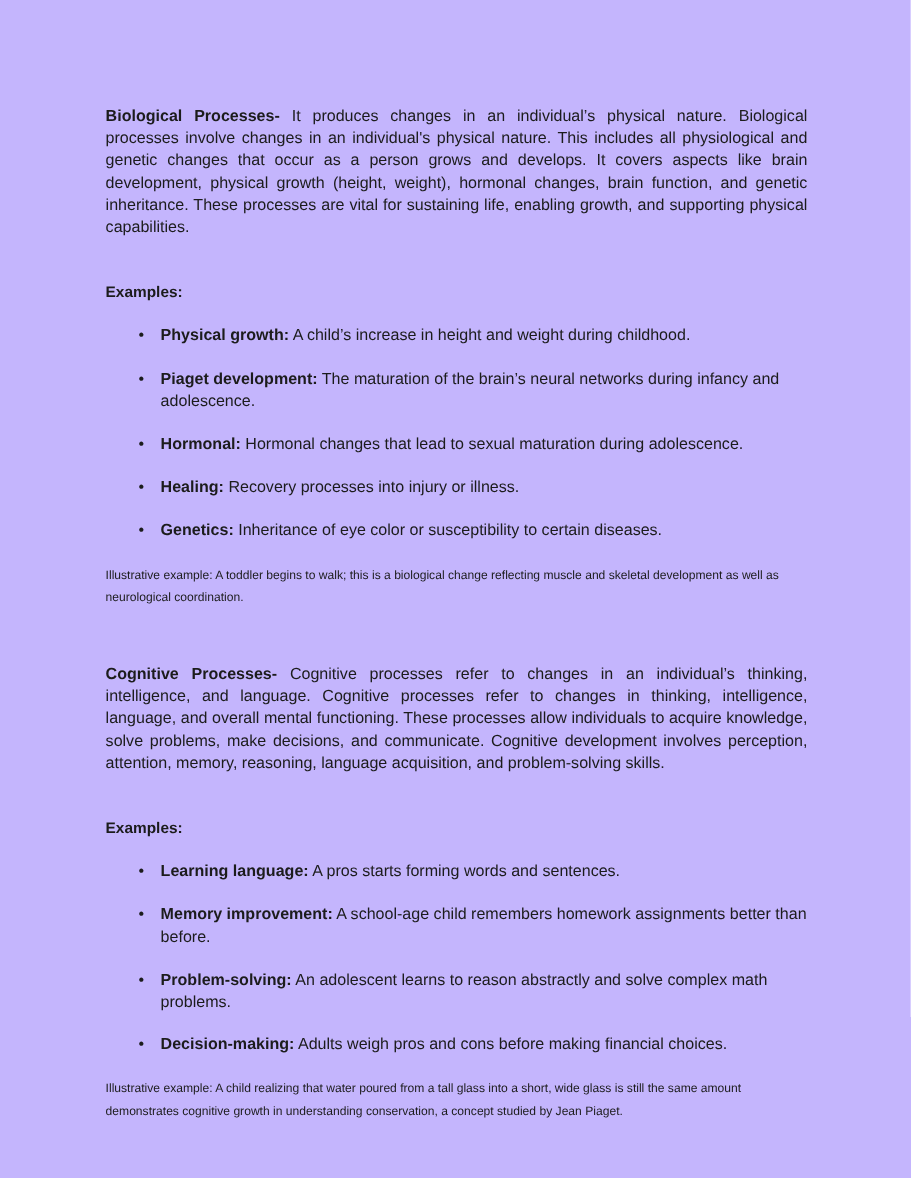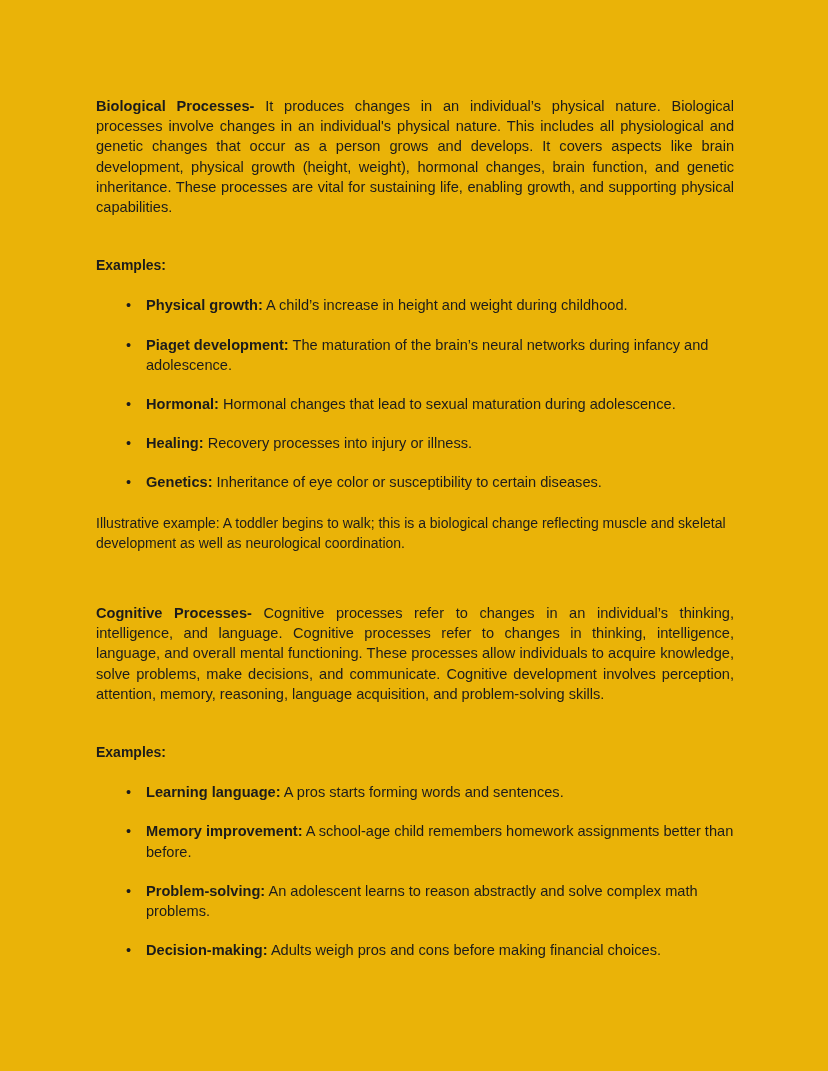--- a/index.html
+++ b/index.html
@@ -12,21 +12,21 @@
     width: 828px;
     height: 1071px;
     font-family: "Liberation Sans", sans-serif;
     color: #1c1c1c;
     -webkit-font-smoothing: antialiased;
   }
   .page {
     position: relative;
     width: 828px;
     height: 1071px;
-    background: #eab308;
+    background: #c4b5fd;
     box-sizing: border-box;
     padding: 96px 95px 0 96px;
   }
   .doc-body {
     width: 638px;
   }
   p {
     margin: 0;
     font-size: 14.6px;
     line-height: 20.2px;
@@ -70,21 +70,21 @@
     top: 0;
     font-size: 14.6px;
     line-height: 20.2px;
     color: #1c1c1c;
   }
   .gap-sm { height: 20px; }
   .gap-lg { height: 38px; }
   .gap-xl { height: 50px; }
   .illustrative {
     margin: 0;
-    font-size: 14px;
+    font-size: 11px;
     line-height: 20.2px;
     text-align: left;
   }
   .term { font-weight: bold; }
 </style>
 </head>
 <body>
 
 <div class="page">
   <div class="doc-body">
@@ -121,17 +121,18 @@
 
     <ul class="examples-list">
       <li><span class="bullet-marker">•</span><b class="term">Learning language:</b><span> A pros starts forming words and sentences.</span></li>
       <li><span class="bullet-marker">•</span><b class="term">Memory improvement:</b><span> A school-age child remembers homework assignments better than before.</span></li>
       <li><span class="bullet-marker">•</span><b class="term">Problem-solving:</b><span> An adolescent learns to reason abstractly and solve complex math problems.</span></li>
       <li><span class="bullet-marker">•</span><b class="term">Decision-making:</b><span> Adults weigh pros and cons before making financial choices.</span></li>
     </ul>
 
     <div class="gap-sm"></div>
 
+    <p class="illustrative"><span>Illustrative example</span><span>: A child realizing that water poured from a tall glass into a short, wide glass is still the same amount demonstrates cognitive growth in understanding conservation, a concept studied by Jean Piaget.</span></p>
 
     <div class="gap-xl"></div>
 
   </div>
 </div>
 
 </body></html>

